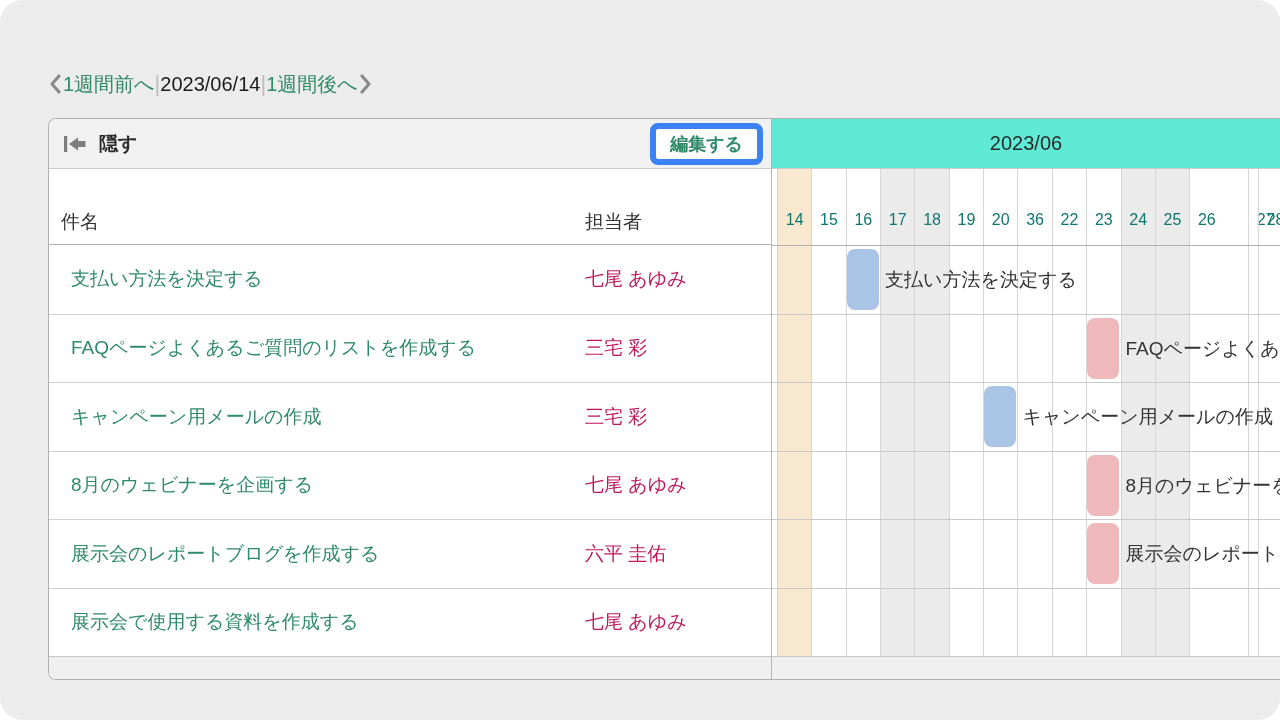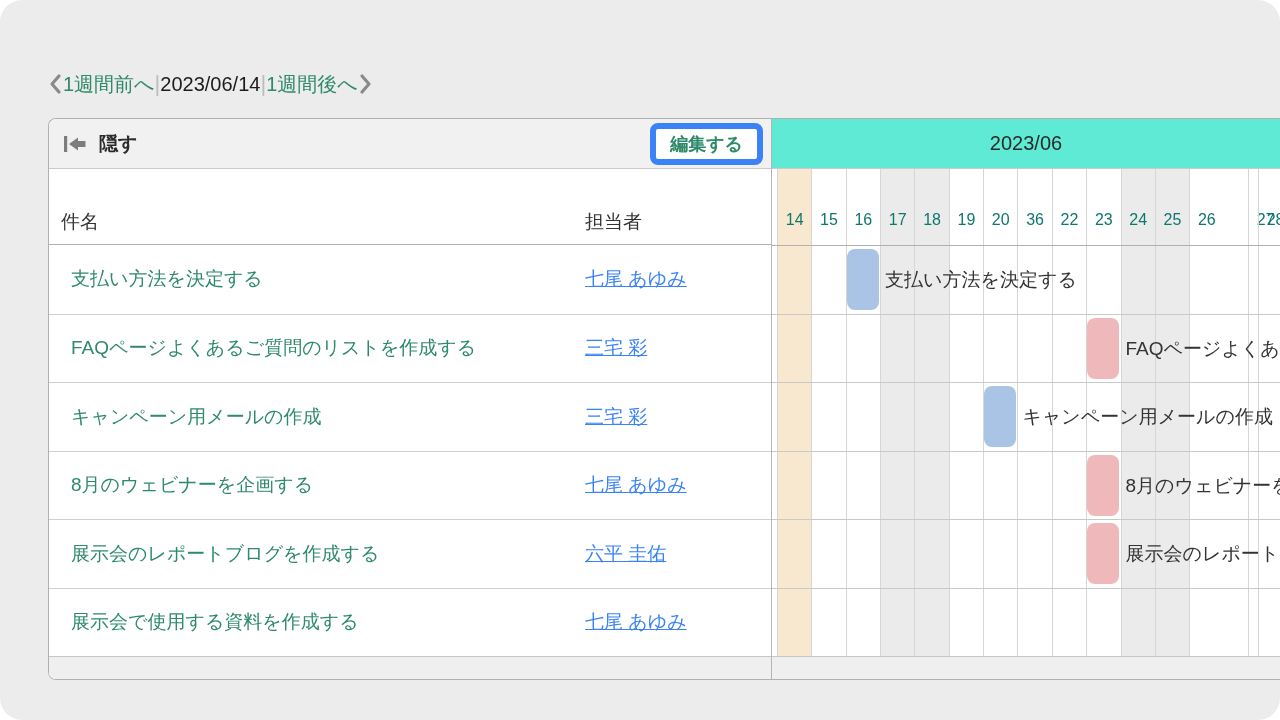--- a/index.html
+++ b/index.html
@@ -29,21 +29,21 @@
              display:flex;align-items:center;justify-content:center;font-size:20px;color:#2b2b2b;}
 
   .body-left{grid-column:1;grid-row:2;background:#fff;border-right:1px solid #b5b5b5;display:flex;flex-direction:column;}
   .col-header{height:76px;display:flex;align-items:flex-end;padding-bottom:9px;border-bottom:1px solid #b0b0b0;font-size:19px;color:#333;}
   .col-subject{flex:1;padding-left:12px;}
   .col-assignee{width:186px;}
   .trow{height:68.5px;display:flex;align-items:center;font-size:19px;}
   .trow + .trow{border-top:1px solid #d0d0d0;}
   .trow .subject{flex:1;padding-left:22px;overflow:hidden;white-space:nowrap;}
   .trow .subject a{color:#2e8a68;text-decoration:none;cursor:pointer;}
-  .trow .assignee{width:186px;color:#3b82f6;text-decoration:underline;}
+  .trow .assignee{width:186px;color:#be185d;}
   .sec-footer{flex:1;background:#efefef;border-top:1px solid #c6c6c6;}
 
   .body-chart{grid-column:2;grid-row:2;background:#fff;display:flex;flex-direction:column;overflow:hidden;}
   .chart-body{position:relative;height:487px;overflow:hidden;}
   .cols{position:absolute;inset:0;z-index:0;}
   .day-col{position:absolute;top:0;bottom:0;border-left:1px solid #d6d6d6;}
   .day-num{position:absolute;top:42px;left:0;right:0;text-align:center;font-size:16px;color:#0f766e;}
   .rows-overlay{position:absolute;left:0;right:0;top:76px;z-index:2;}
   .crow{position:relative;height:68.5px;border-top:1px solid #c9c9c9;}
   .crow:first-child{border-top:1px solid #b0b0b0;}

